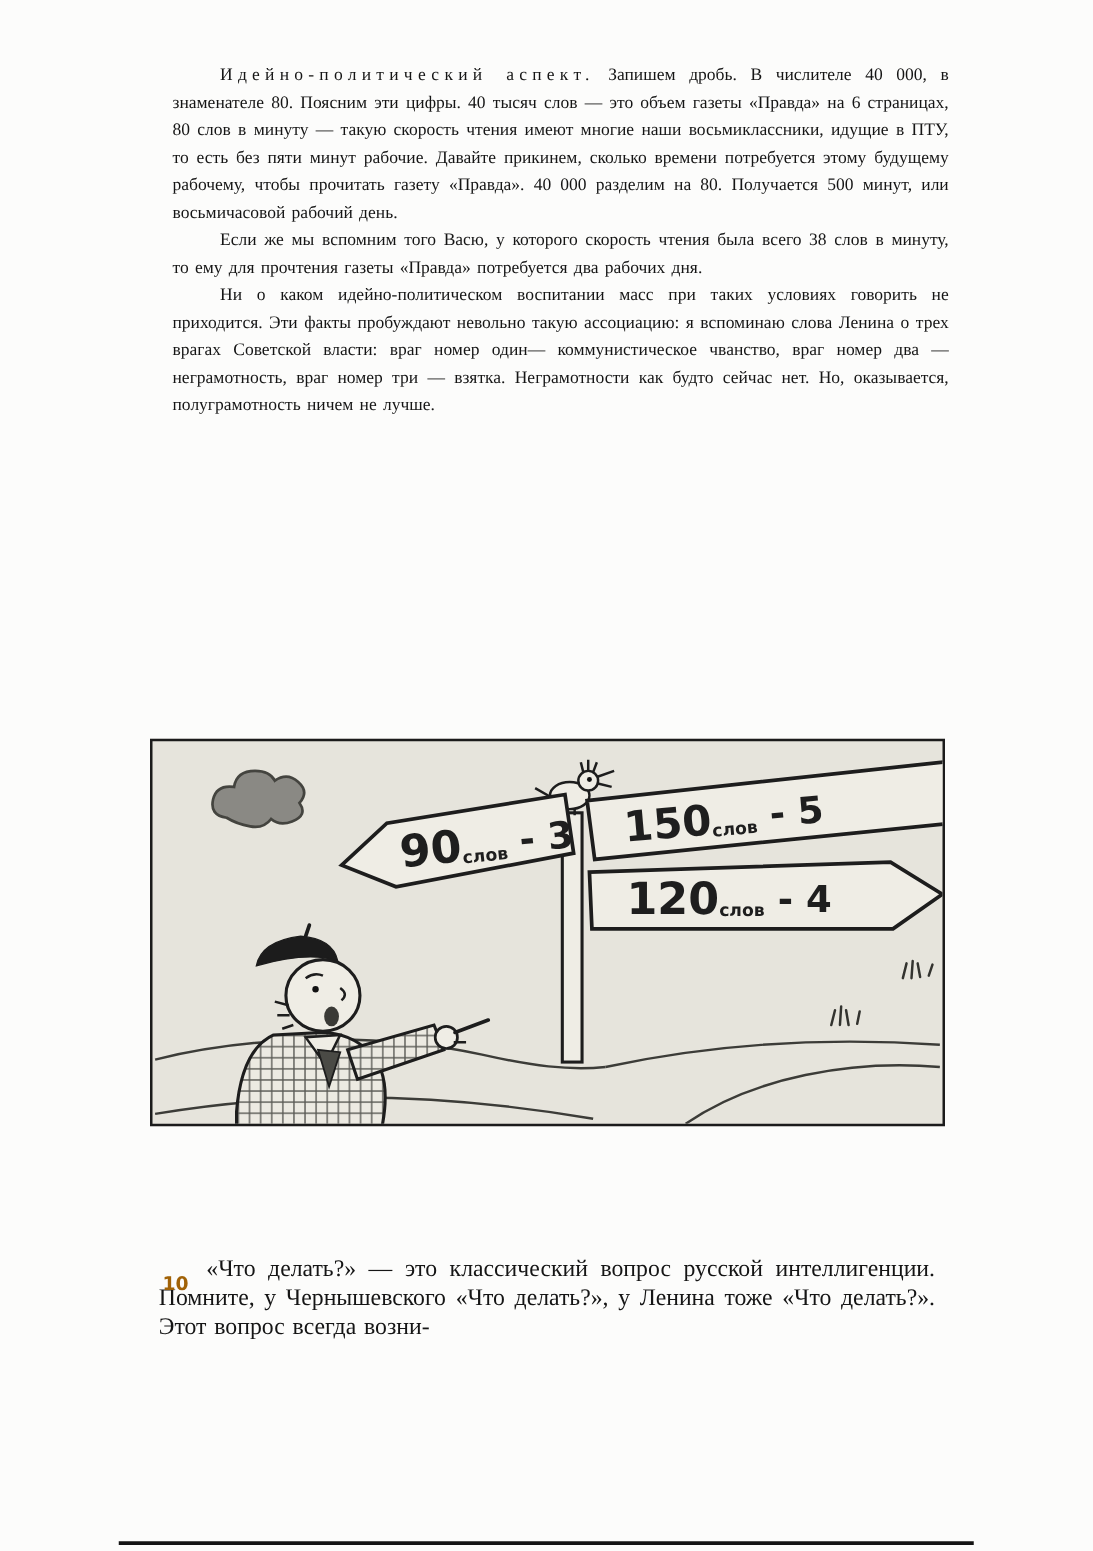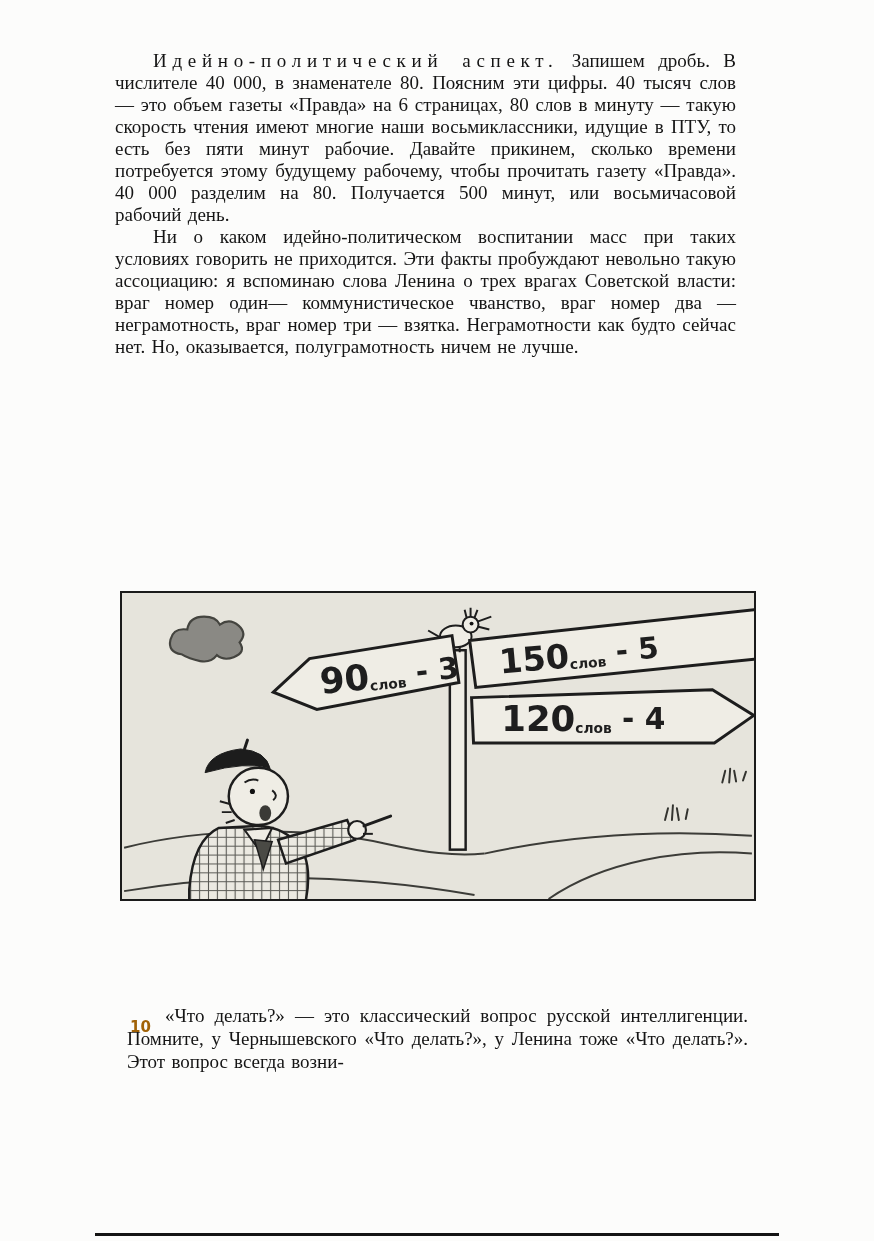--- a/index.html
+++ b/index.html
@@ -7,22 +7,22 @@
     position:relative;
     width:874px; height:1241px;
     margin:0 auto;
     background:#fcfcfb;
     font-family:"Liberation Serif", serif;
     color:#151515;
     overflow:hidden;
   }
   .text-col {
     position:absolute;
-    left:115px; top:50px; width:621px;
-    font-size:19px; line-height:22px;
+    left:138px; top:50px; width:621px;
+    font-size:14px; line-height:22px;
     text-align:justify;
     word-spacing:1.5px;
   }
   .text-col p { margin:0; text-indent:38px; }
   .lead { letter-spacing:0.30em; }
   .illustration {
     position:absolute;
     left:120px; top:591px;
     width:636px; height:310px;
     border:2px solid #1b1b1b;
@@ -69,20 +69,21 @@
     background:#141414;
   }
 </style>
 </head>
 <body>
 
 <div class="page">
 
   <div class="text-col">
     <p><span class="lead">Идейно-политический аспект.</span><span> Запишем дробь. В числителе 40 000, в знаменателе 80. Поясним эти цифры. 40 тысяч слов — это объем газеты «Правда» на 6 страницах, 80 слов в минуту — такую скорость чтения имеют многие наши восьмиклассники, идущие в ПТУ, то есть без пяти минут рабочие. Давайте прикинем, сколько времени потребуется этому будущему рабочему, чтобы прочитать газету «Правда». 40 000 разделим на 80. Получается 500 минут, или восьмичасовой рабочий день.</span></p>
+    <p>Если же мы вспомним того Васю, у которого скорость чтения была всего 38 слов в минуту, то ему для прочтения газеты «Правда» потребуется два рабочих дня.</p>
     <p>Ни о каком идейно-политическом воспитании масс при таких условиях говорить не приходится. Эти факты пробуждают невольно такую ассоциацию: я вспоминаю слова Ленина о трех врагах Советской власти: враг номер один— коммунистическое чванство, враг номер два — неграмотность, враг номер три — взятка. Неграмотности как будто сейчас нет. Но, оказывается, полуграмотность ничем не лучше.</p>
   </div>
 
   <div class="illustration">
     <svg viewBox="0 0 636 310" xmlns="http://www.w3.org/2000/svg">
       <defs>
         <pattern id="plaid" width="9" height="9" patternUnits="userSpaceOnUse">
           <rect width="9" height="9" fill="#eceae2"></rect>
           <path d="M0 4.5 H9 M4.5 0 V9" stroke="#5a5a55" stroke-width="1.1"></path>
         </pattern>

